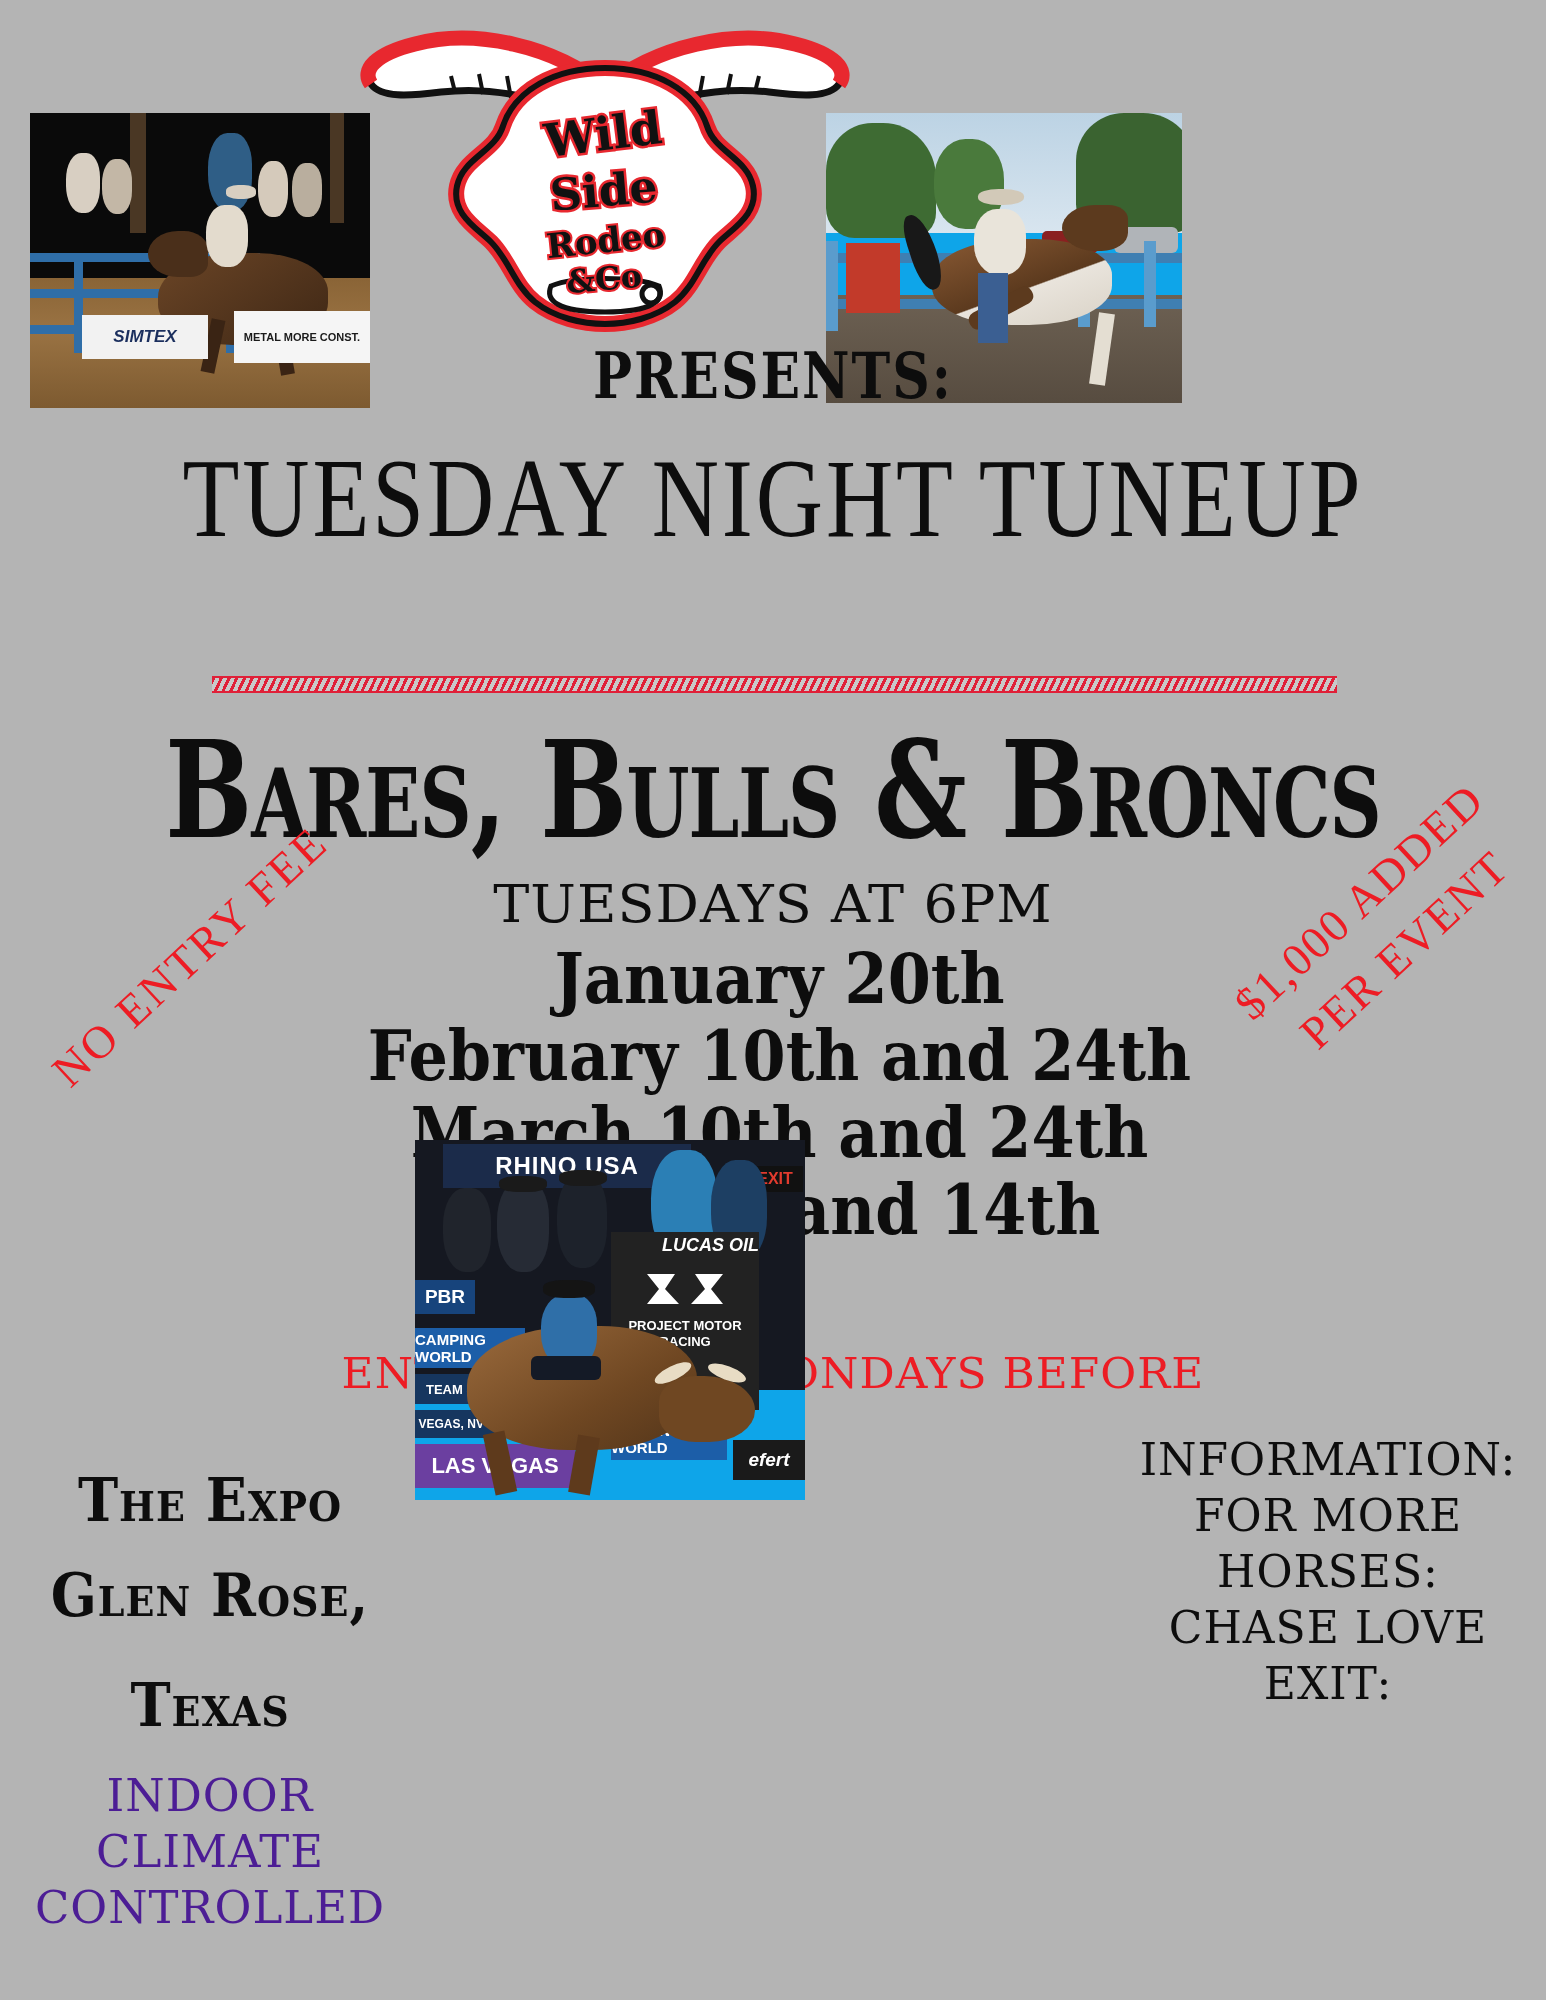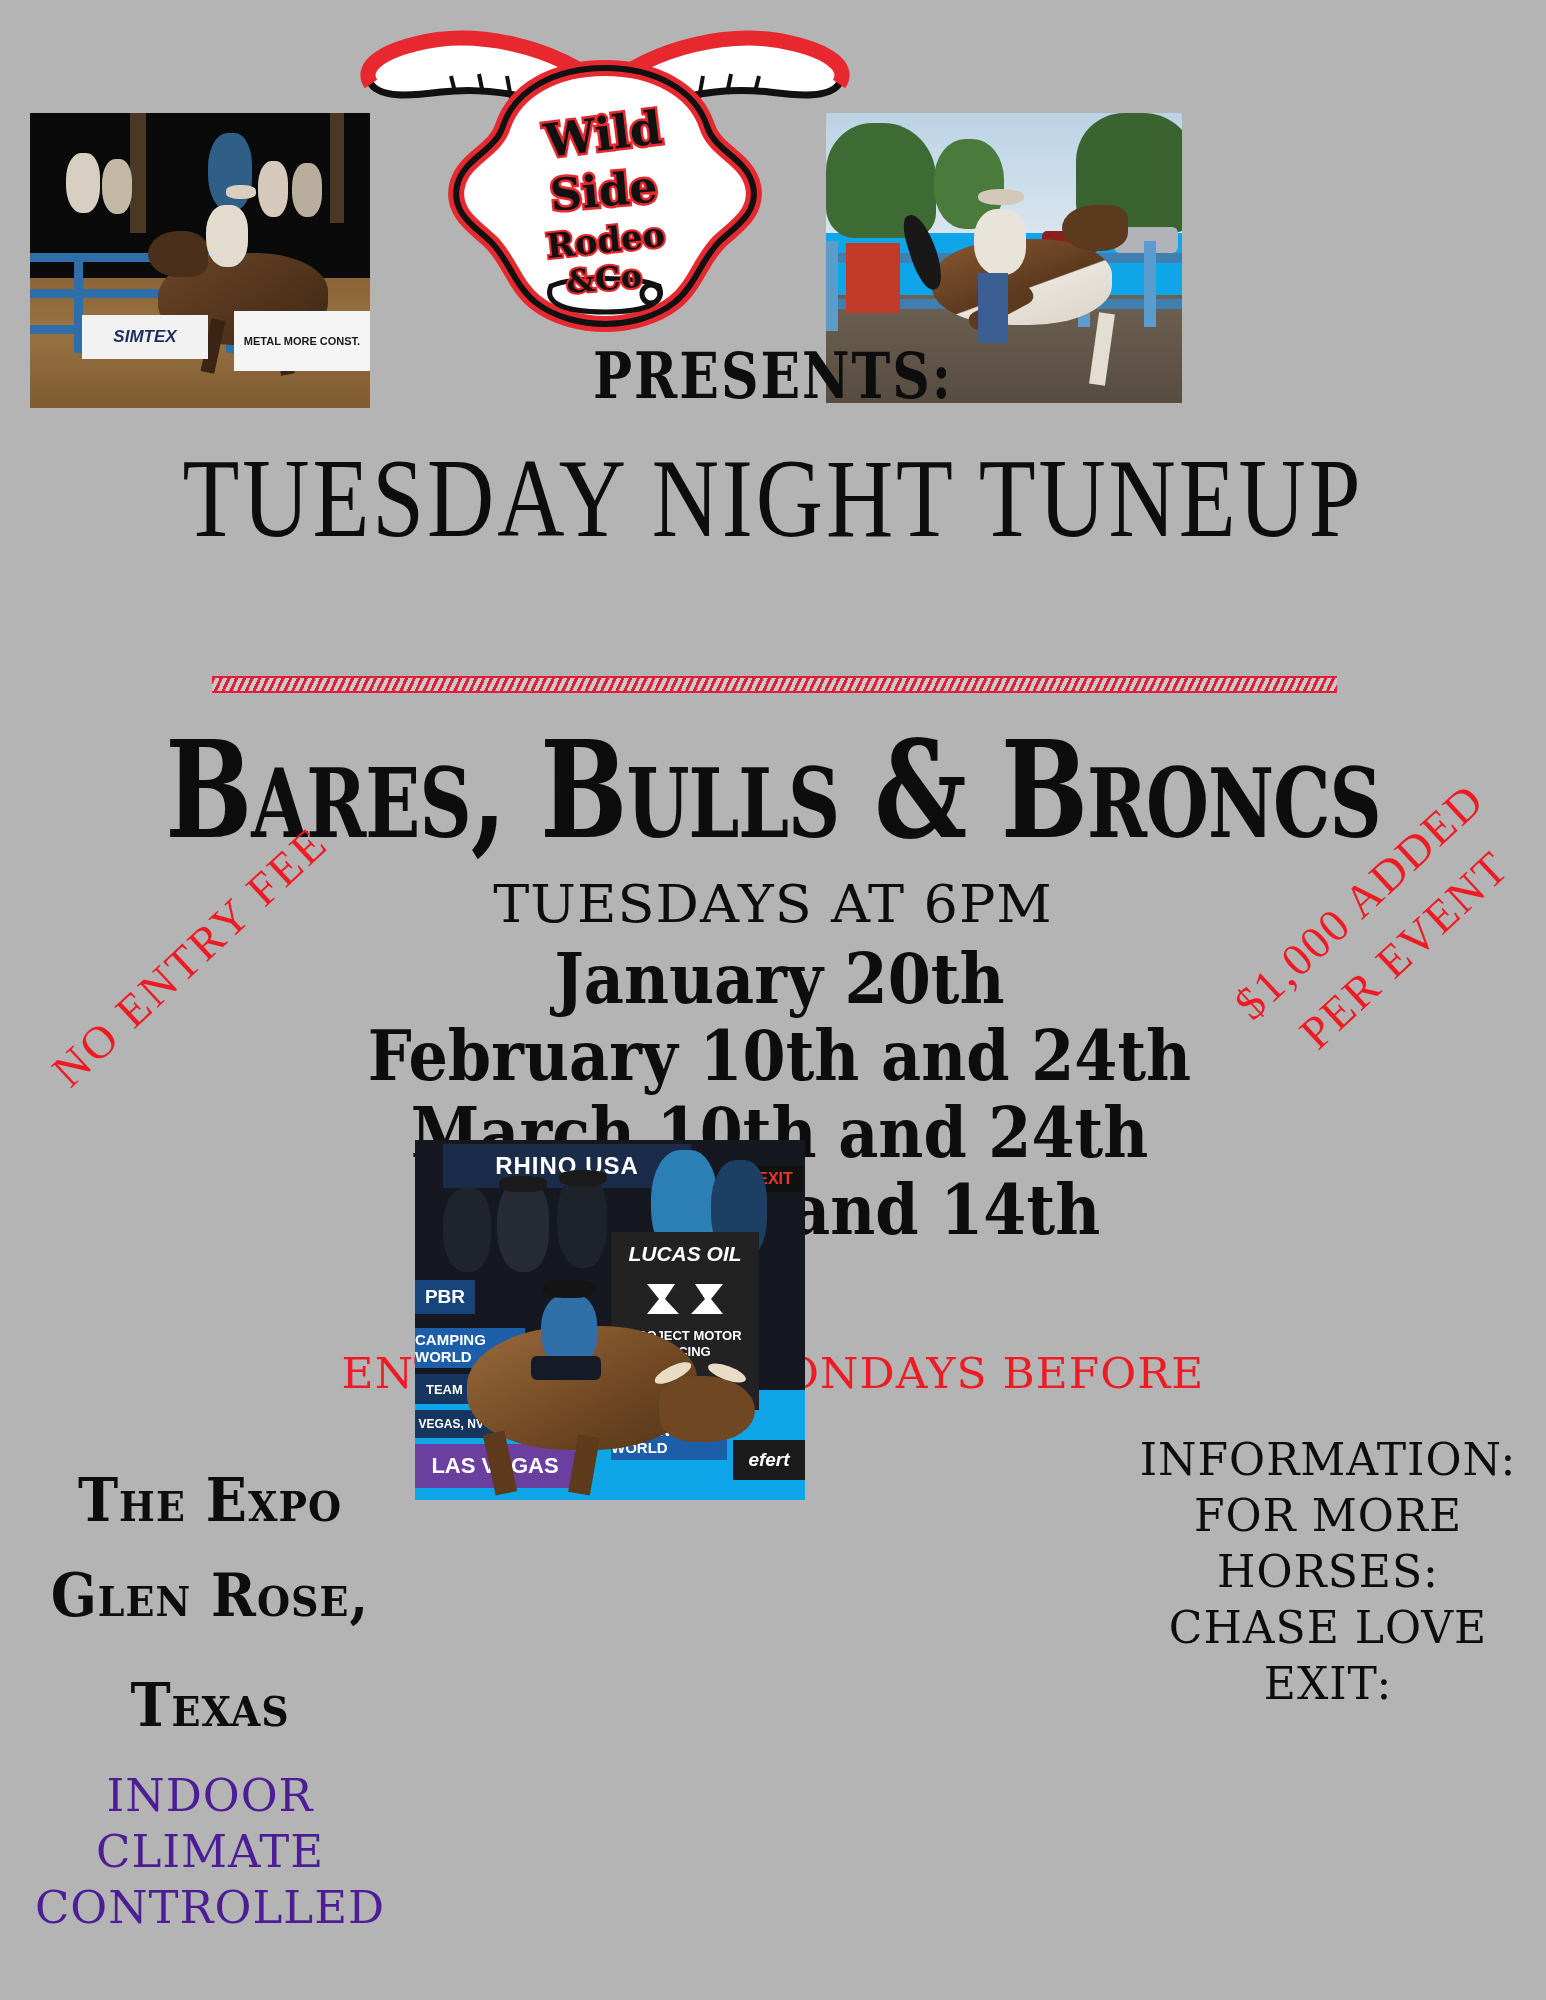--- a/index.html
+++ b/index.html
@@ -233,21 +233,21 @@
          background:#3a2414; transform:rotate(12deg);"></div>
     <div class="rail" style="left:246px; top:204px; width:14px; height:58px;
          background:#3a2414; transform:rotate(-10deg);"></div>
 
     <div class="rider" style="left:176px; top:92px; width:42px; height:62px; background:#e3dbcd;"></div>
     <div class="rail" style="left:196px; top:72px; width:30px; height:14px;
          background:#d8cfc1; border-radius:40%;"></div>
 
     <div class="sign" style="left:52px; top:202px; width:126px; height:44px; background:#f2f2f2;
                 color:#1b2f5e; font-size:17px; font-style:italic;">SIMTEX</div>
-    <div class="sign" style="left:204px; top:198px; width:136px; height:60px; background:#f5f5f5;
+    <div class="sign" style="left:204px; top:198px; width:136px; height:52px; background:#f5f5f5;
                 color:#1a1a1a; font-size:11px; line-height:13px;">METAL MORE CONST.</div>
   </div>
 
   <div class="photo" style="left:826px; top:113px; width:356px; height:290px;">
     <div class="sky" style="top:0; height:120px;
          background:linear-gradient(#bcd3e4,#d8e5ef);"></div>
 
     <div class="rail" style="left:0; top:10px; width:110px; height:115px;
          background:#3e6b33; border-radius:42% 48% 22% 26%;"></div>
     <div class="rail" style="left:250px; top:0px; width:120px; height:120px;
@@ -388,22 +388,22 @@
     <div class="rail" style="left:84px; top:36px; width:48px; height:16px;
          background:#1a1a1a; border-radius:40%;"></div>
     <div class="rider" style="left:142px; top:34px; width:50px; height:94px; background:#1d222b;"></div>
     <div class="rail" style="left:144px; top:30px; width:48px; height:16px;
          background:#1a1a1a; border-radius:40%;"></div>
     <div class="rider" style="left:236px; top:10px; width:66px; height:110px; background:#2b7fb5;"></div>
     <div class="rider" style="left:296px; top:20px; width:56px; height:100px; background:#1d3f63;"></div>
 
     <div style="position:absolute; left:196px; top:92px; width:148px; height:178px;
                 background:#222; color:#fff; font-family:'Liberation Sans',sans-serif;">
-      <div style="text-align:center; font-size:21px; font-style:italic;
-                  font-weight:bold; padding-top:10px;">LUCAS OIL</div>
+      <div style="text-align:right; font-size:18px; font-style:italic;
+                  font-weight:bold; padding-top:3px;">LUCAS OIL</div>
       <svg viewBox="0 0 100 46" width="100" height="46" style="display:block; margin:10px auto 0;">
         <path d="M12 8 L40 8 L30 23 L44 38 L12 38 L24 23 Z" fill="#fff"></path>
         <path d="M88 8 L60 8 L70 23 L56 38 L88 38 L76 23 Z" fill="#fff"></path>
       </svg>
       <div style="text-align:center; font-size:13px; line-height:16px;
                   font-weight:bold; margin-top:6px; padding:0 8px;">PROJECT MOTOR RACING</div>
     </div>
 
     <div class="sign" style="left:0; top:140px; width:60px; height:34px; background:#17447c;
                 font-size:19px;">PBR</div>

